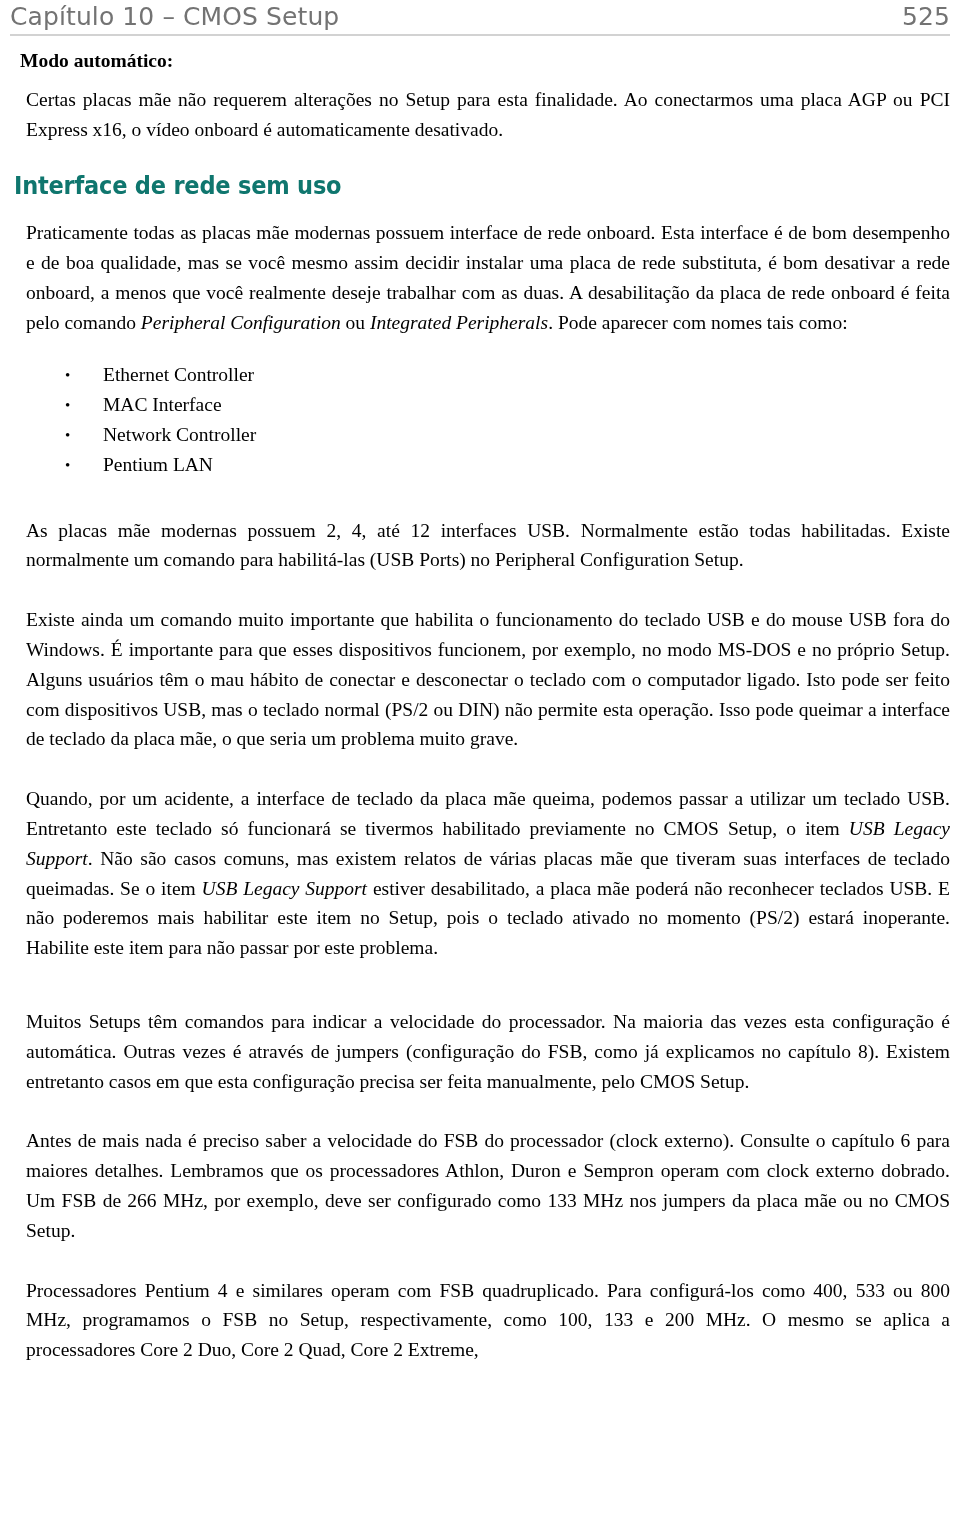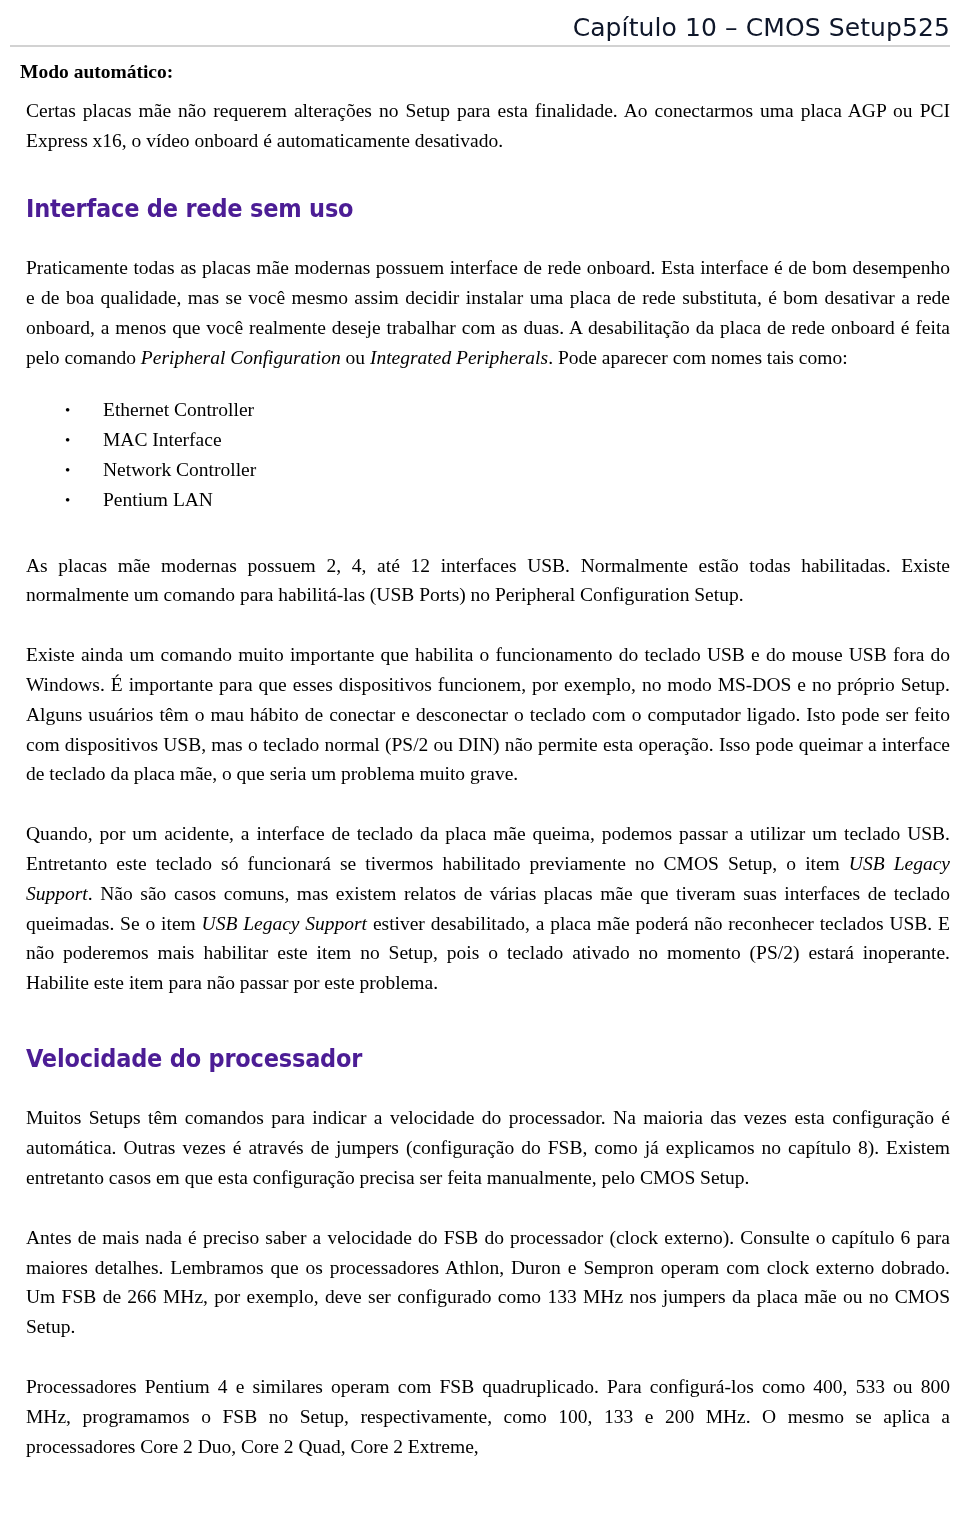--- a/index.html
+++ b/index.html
@@ -20,28 +20,28 @@
     width: 960px;
     height: 1532px;
     box-sizing: border-box;
     padding: 0 10px;
   }
 
   
   .page-header {
     display: flex;
     align-items: baseline;
-    justify-content: flex-end;
+    justify-content: space-between;
     font-family: "DejaVu Sans", "Liberation Sans", sans-serif;
     font-size: 25px;
     font-weight: 400;
     line-height: 1.1;
     letter-spacing: .1px;
-    color: #0f172a;
-    padding-top: 14px;
+    color: #737373;
+    padding-top: 3px;
   }
   .page-header .chapter-title { white-space: nowrap; }
   .page-header .page-number { white-space: nowrap; }
   .header-rule {
     height: 0;
     border-top: 2px solid #d2d2d2;
     margin-top: 3px;
     margin-bottom: 9px;
   }
 
@@ -65,22 +65,22 @@
   .gap-lg { height: 30px; }
 
   em.term { font-style: italic; }
 
   
   h2.section-heading {
     font-family: "DejaVu Sans Condensed", "Liberation Sans Narrow", "Liberation Sans", "DejaVu Sans", sans-serif;
     font-stretch: condensed;
     font-size: 25px;
     font-weight: bold;
-    color: #4c1d95;
-    margin: 16px;
+    color: #0f766e;
+    margin: 4px;
     line-height: 1.18;
     letter-spacing: -0.2px;
   }
 
   
   ul.bullet-list {
     list-style: none;
     margin: 0;
     padding: 0;
   }
@@ -135,21 +135,20 @@
   <div class="gap-lg"></div>
 
   <p class="body-text">Existe ainda um comando muito importante que habilita o funcionamento do teclado USB e do mouse USB fora do Windows. É importante para que esses dispositivos funcionem, por exemplo, no modo MS-DOS e no próprio Setup. Alguns usuários têm o mau hábito de conectar e desconectar o teclado com o computador ligado. Isto pode ser feito com dispositivos USB, mas o teclado normal (PS/2 ou DIN) não permite esta operação. Isso pode queimar a interface de teclado da placa mãe, o que seria um problema muito grave.</p>
 
   <div class="gap-lg"></div>
 
   <p class="body-text"><span>Quando, por um acidente, a interface de teclado da placa mãe queima, podemos passar a utilizar um teclado USB. Entretanto este teclado só funcionará se tivermos habilitado previamente no CMOS Setup, o item </span><em class="term">USB Legacy Support</em><span>. Não são casos comuns, mas existem relatos de várias placas mãe que tiveram suas interfaces de teclado queimadas. Se o item </span><em class="term">USB Legacy Support</em><span> estiver desabilitado, a placa mãe poderá não reconhecer teclados USB. E não poderemos mais habilitar este item no Setup, pois o teclado ativado no momento (PS/2) estará inoperante. Habilite este item para não passar por este problema.</span></p>
 
   <div class="gap-lg"></div>
 
-  <h2 class="section-heading">Velocidade do processador</h2>
   <div class="gap-sm"></div>
   <p class="body-text">Muitos Setups têm comandos para indicar a velocidade do processador. Na maioria das vezes esta configuração é automática. Outras vezes é através de jumpers (configuração do FSB, como já explicamos no capítulo 8). Existem entretanto casos em que esta configuração precisa ser feita manualmente, pelo CMOS Setup.</p>
 
   <div class="gap-lg"></div>
 
   <p class="body-text">Antes de mais nada é preciso saber a velocidade do FSB do processador (clock externo). Consulte o capítulo 6 para maiores detalhes. Lembramos que os processadores Athlon, Duron e Sempron operam com clock externo dobrado. Um FSB de 266 MHz, por exemplo, deve ser configurado como 133 MHz nos jumpers da placa mãe ou no CMOS Setup.</p>
 
   <div class="gap-lg"></div>
 
   <p class="body-text">Processadores Pentium 4 e similares operam com FSB quadruplicado. Para configurá-los como 400, 533 ou 800 MHz, programamos o FSB no Setup, respectivamente, como 100, 133 e 200 MHz. O mesmo se aplica a processadores Core 2 Duo, Core 2 Quad, Core 2 Extreme,</p>

